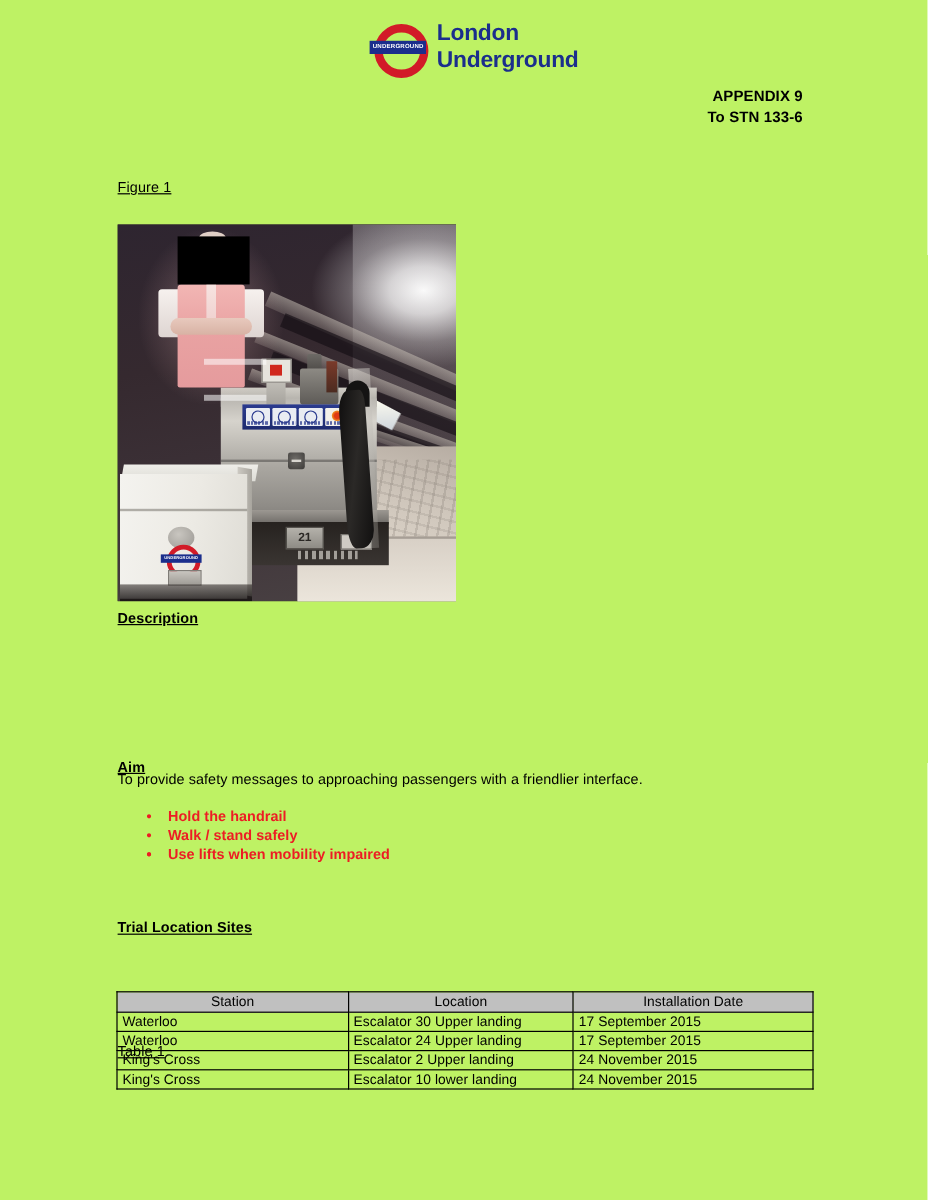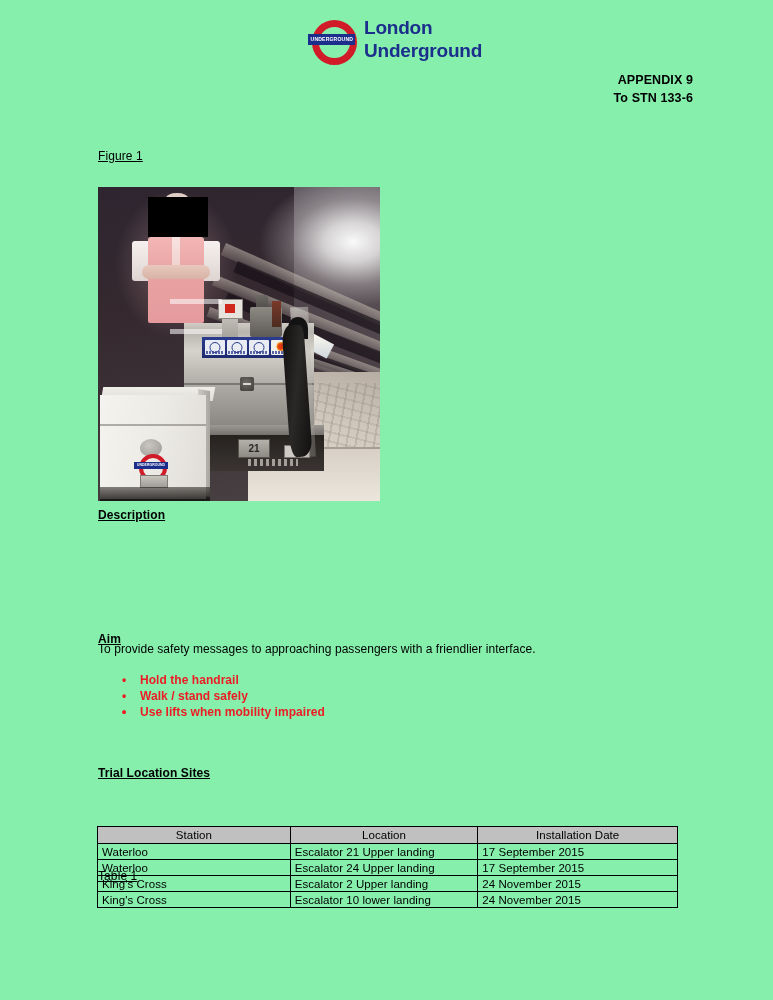--- a/index.html
+++ b/index.html
@@ -9,21 +9,21 @@
     background: #ffffff;
   }
   body {
     font-family: "Liberation Sans", sans-serif;
     color: #000000;
   }
   .page {
     position: relative;
     width: 773px;
     height: 1000px;
-    background: #86efac;
+    background: #bef264;
     overflow: hidden;
     box-sizing: border-box;
   }
 
   
   .logo-block {
     position: absolute;
     left: 308px;
     top: 16px;
     display: flex;
@@ -71,21 +71,21 @@
     color: #1b2e8c;
     font-weight: bold;
     font-size: 19px;
     line-height: 1.18;
     letter-spacing: -0.2px;
   }
 
   
   .doc-ref {
     position: absolute;
-    right: 80px;
+    right: 104px;
     top: 72px;
     text-align: right;
     font-size: 12.5px;
     font-weight: bold;
     line-height: 1.42;
     letter-spacing: 0.1px;
   }
 
   
   .doc-title {
@@ -681,21 +681,21 @@
     <thead>
       <tr>
         <th>Station</th>
         <th>Location</th>
         <th>Installation Date</th>
       </tr>
     </thead>
     <tbody>
       <tr>
         <td>Waterloo</td>
-        <td>Escalator 21 Upper landing</td>
+        <td>Escalator 30 Upper landing</td>
         <td>17 September 2015</td>
       </tr>
       <tr>
         <td>Waterloo</td>
         <td>Escalator 24 Upper landing</td>
         <td>17 September 2015</td>
       </tr>
       <tr>
         <td>King's Cross</td>
         <td>Escalator 2 Upper landing</td>

